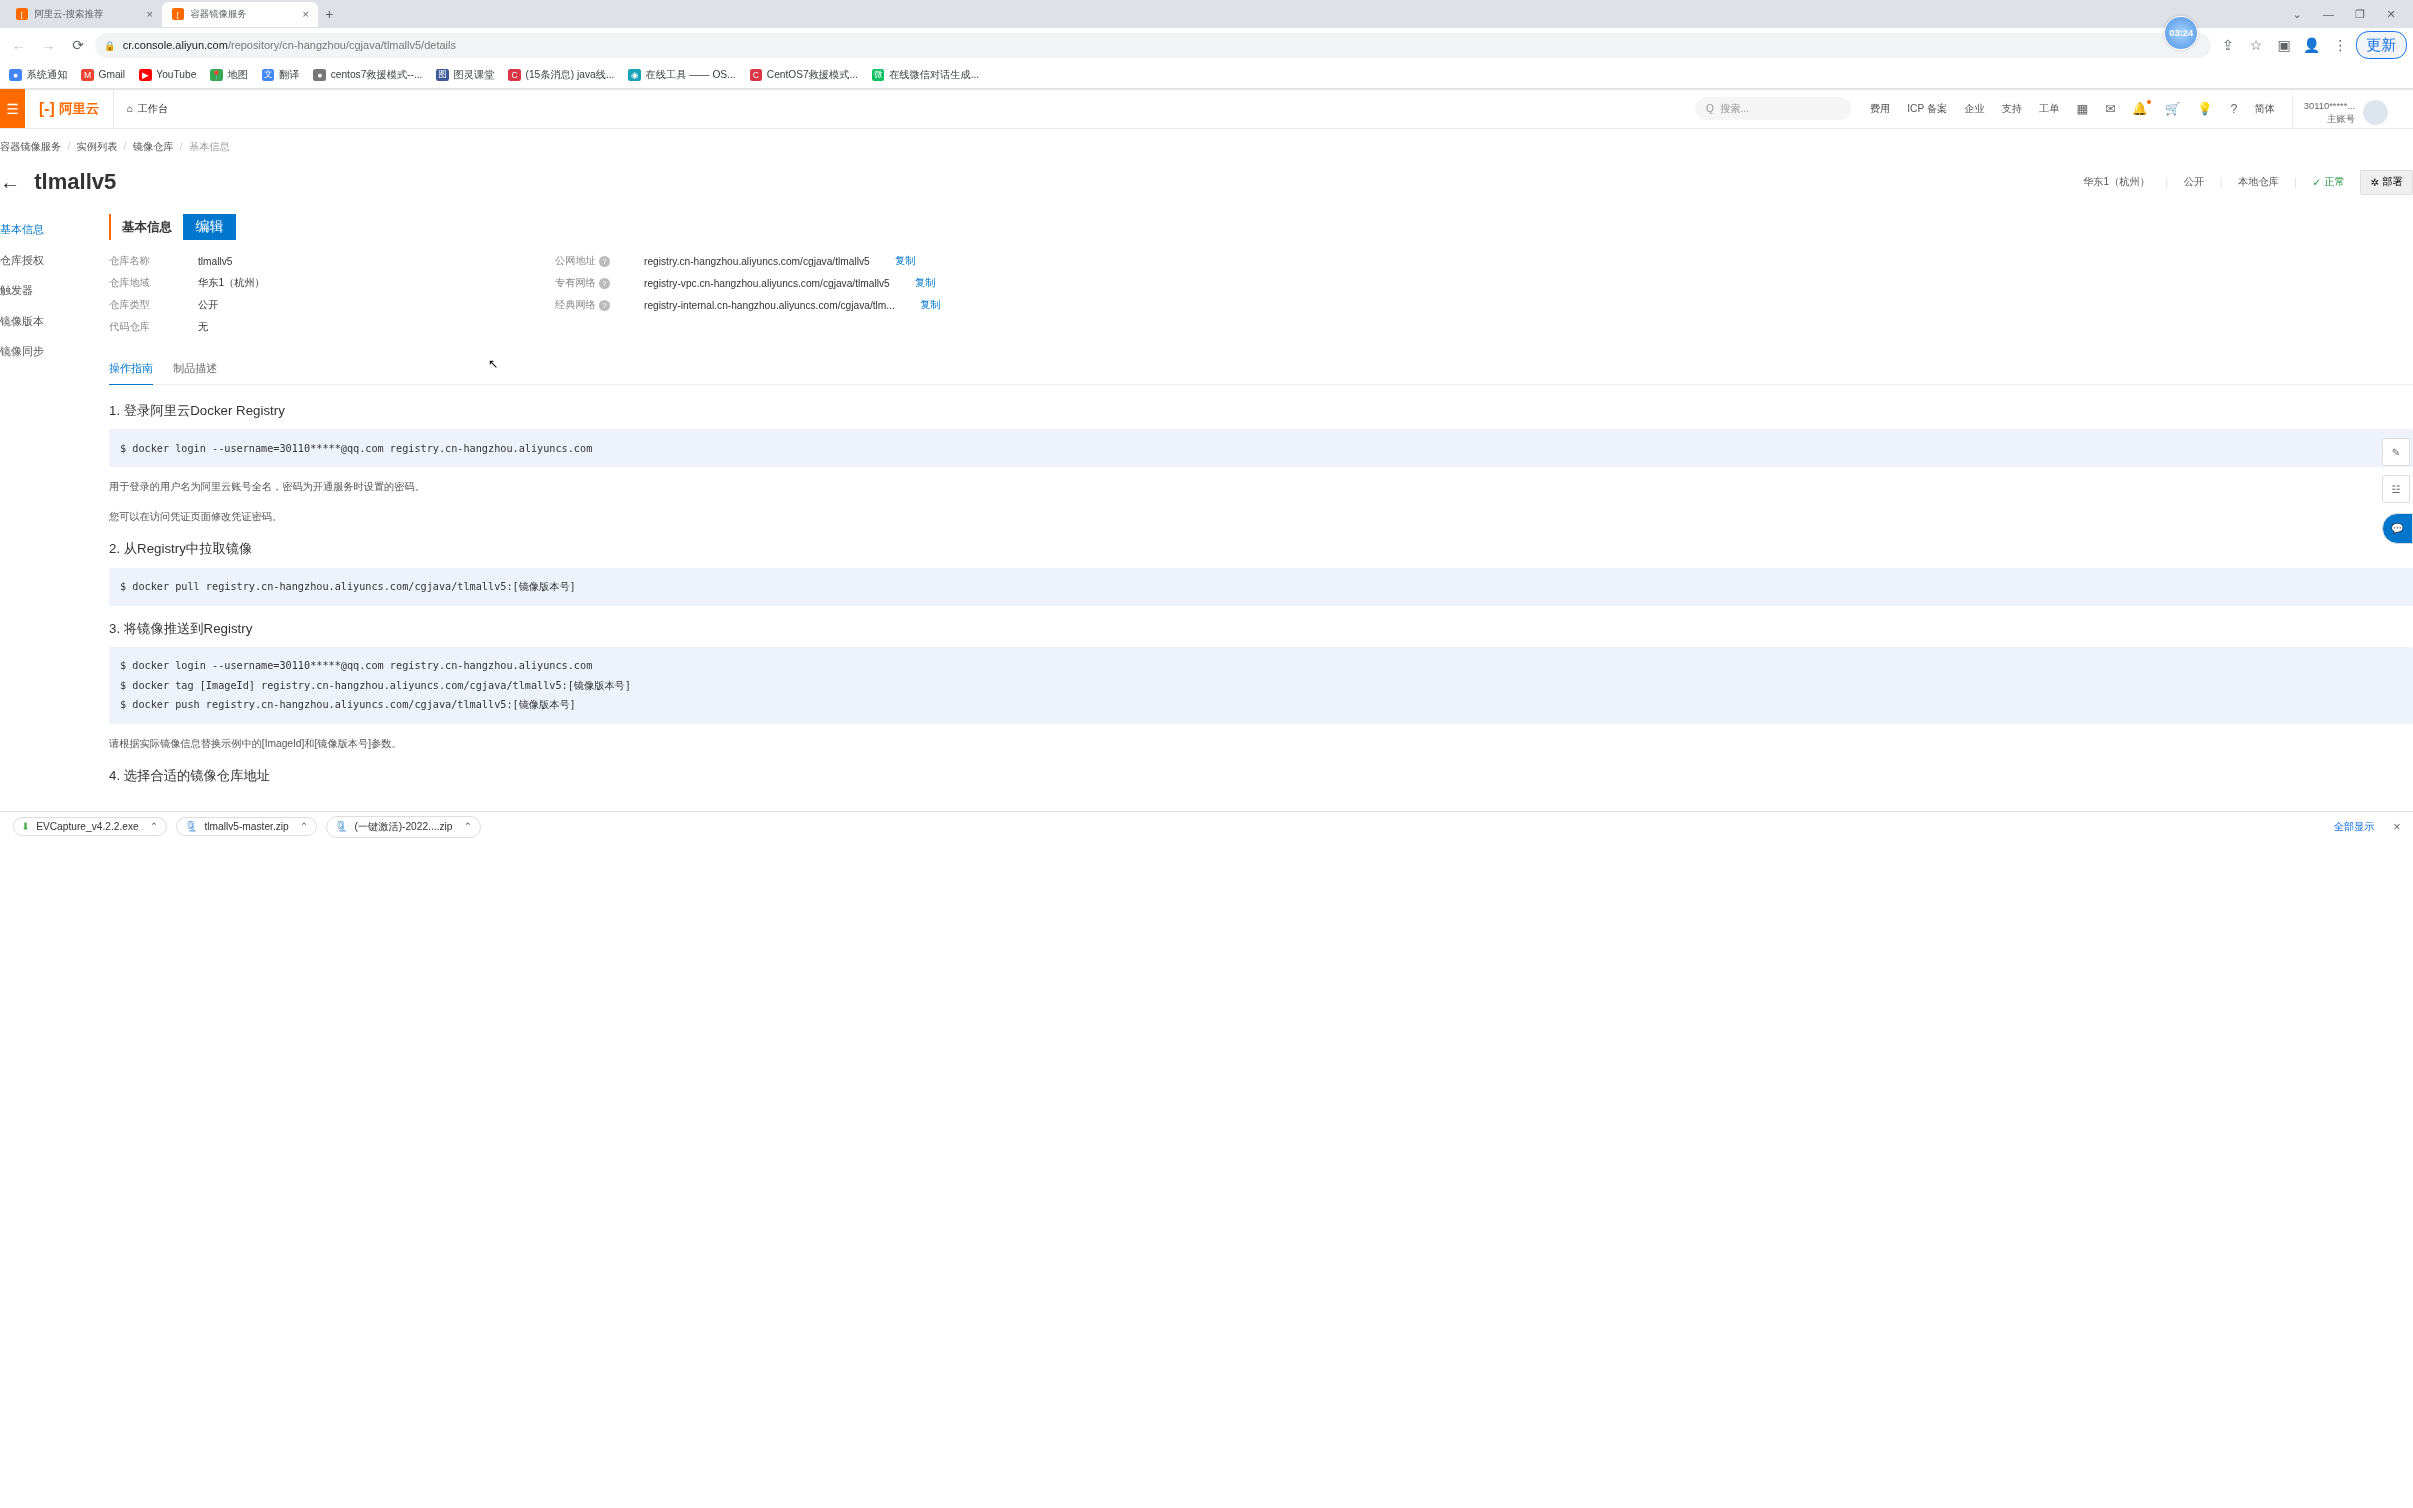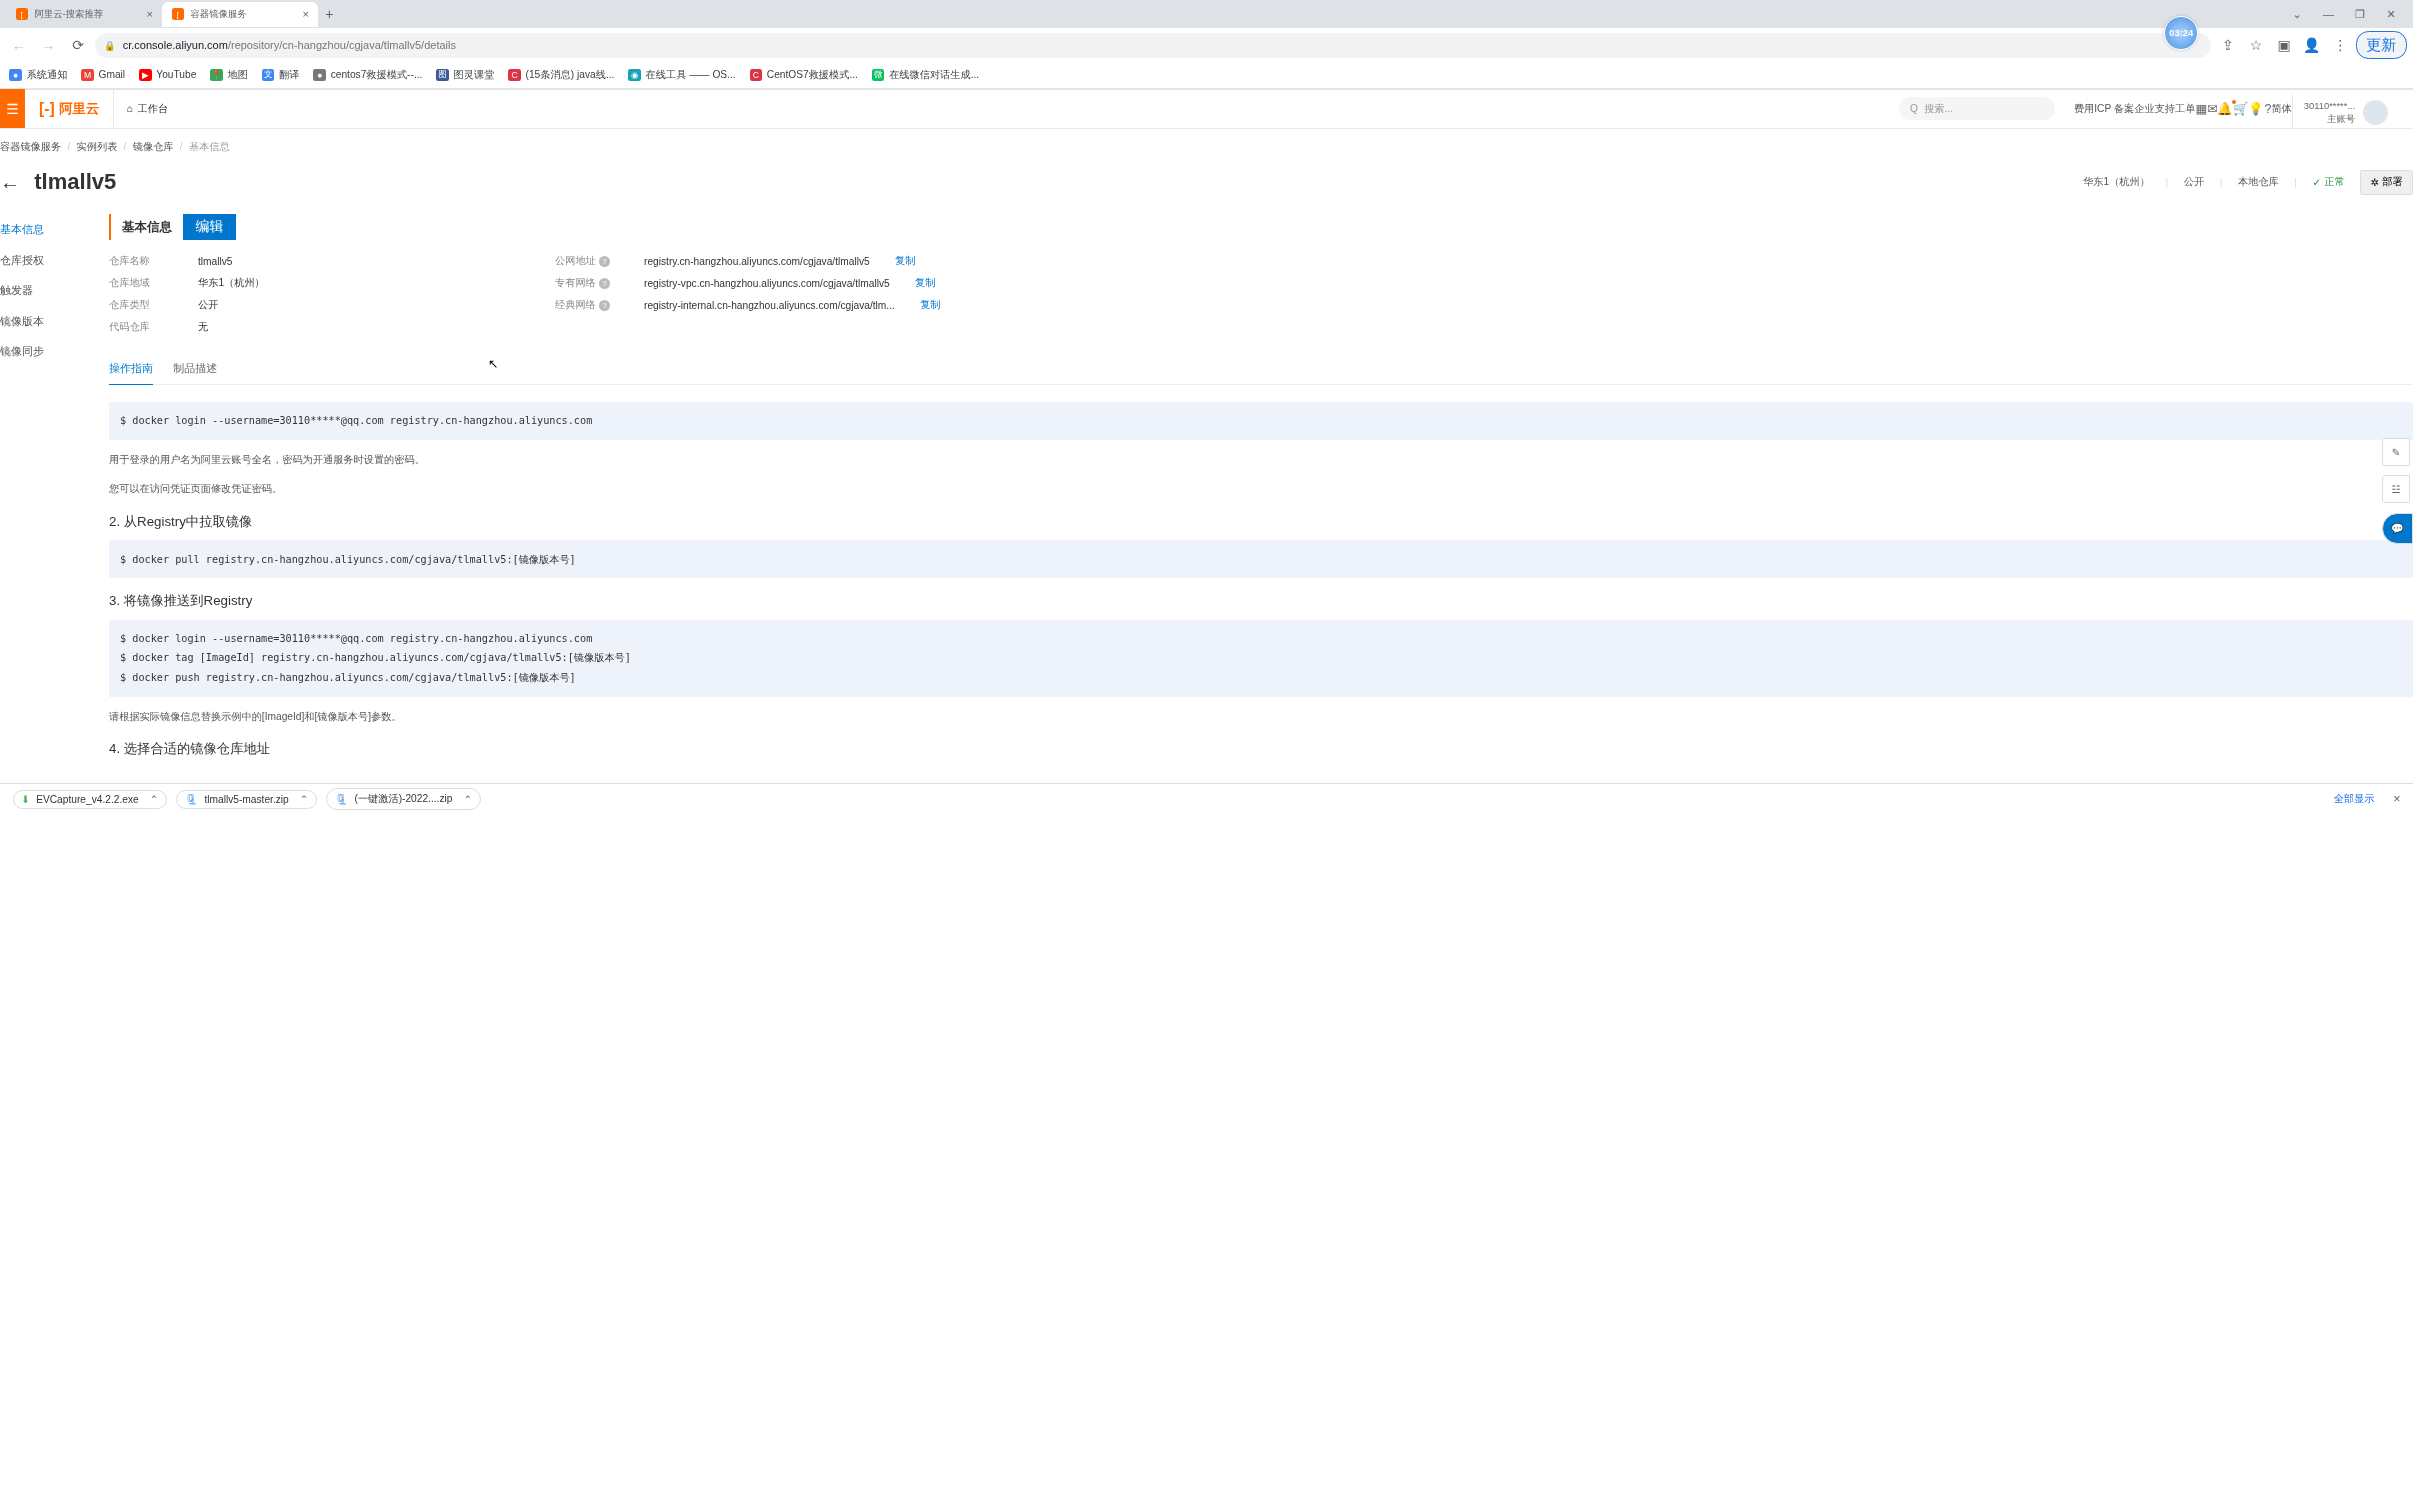--- a/index.html
+++ b/index.html
@@ -31,21 +31,21 @@
 .bm { display: flex; align-items: center; gap: 4.7px; color: #3c4043; cursor: pointer; }
 .bm .icon { width: 12.5px; height: 12.5px; border-radius: 2.3px; display: inline-flex; align-items: center; justify-content: center; font-size: 8.6px; color: #fff; }
 
 
 .ali-topbar { display: flex; align-items: center; height: 39px; border-bottom: 0.8px solid #eaeaea; }
 .ali-menu-burst { width: 25px; height: 39px; background: #ff6a00; color: #fff; display: flex; align-items: center; justify-content: center; font-size: 14px; }
 .ali-logo { display: flex; align-items: center; gap: 4.7px; padding: 0 14px; color: #ff6a00; font-weight: bold; font-size: 13.3px; border-right: 0.8px solid #eaeaea; height: 39px; }
 .ali-logo .bracket { font-size: 15.6px; }
 .workbench { display: flex; align-items: center; gap: 4.7px; padding: 0 12.5px; color: #333; }
 .ali-search { flex: 0 0 auto; margin-left: auto; margin-right: 19px; display: flex; align-items: center; gap: 6.3px; background: #f5f5f5; border-radius: 12.5px; padding: 4.7px 11px; color: #999; width: 156px; }
-.ali-nav-right { display: flex; align-items: center; padding-right: 14px; color: #555; font-size: 10.2px; }
+.ali-nav-right { display: flex; align-items: center; gap: 17px; padding-right: 14px; color: #555; font-size: 10.2px; }
 .ali-nav-right .iconbtn { font-size: 12.5px; color: #666; position: relative; }
 .ali-user { border-left: 0.8px solid #eaeaea; padding: 4.7px 11px; display: flex; align-items: center; gap: 7.8px; margin-top: 7px; }
 .ali-user-info { text-align: right; font-size: 9.4px; color: #666; line-height: 1.4; }
 .avatar { width: 25px; height: 25px; border-radius: 50%; background: #dde5ee; }
 .reddot { width: 4.7px; height: 4.7px; background: #ff6a00; border-radius: 50%; position: absolute; top: -1.6px; right: -3.1px; }
 
 
 .breadcrumb { display: flex; align-items: center; gap: 6.3px; padding: 11px 0 11px 0; font-size: 10.2px; color: #555; }
 .breadcrumb .sep { color: #ccc; }
 .breadcrumb .cur { color: #999; }
@@ -306,20 +306,21 @@
             <span class="info-val">无</span>
           </div>
         </div>
 
       <div class="tabs">
         <div class="tabitem active">操作指南</div>
         <div class="tabitem">制品描述</div>
       </div>
 
       <div class="guide">
+        <h3>1. 登录阿里云Docker Registry</h3>
         <div class="codeblock">$ docker login --username=30110*****@qq.com registry.cn-hangzhou.aliyuncs.com</div>
         <p>用于登录的用户名为阿里云账号全名，密码为开通服务时设置的密码。</p>
         <p>您可以在访问凭证页面修改凭证密码。</p>
 
         <h3>2. 从Registry中拉取镜像</h3>
         <div class="codeblock">$ docker pull registry.cn-hangzhou.aliyuncs.com/cgjava/tlmallv5:[镜像版本号]</div>
 
         <h3>3. 将镜像推送到Registry</h3>
         <div class="codeblock">$ docker login --username=30110*****@qq.com registry.cn-hangzhou.aliyuncs.com
 $ docker tag [ImageId] registry.cn-hangzhou.aliyuncs.com/cgjava/tlmallv5:[镜像版本号]

